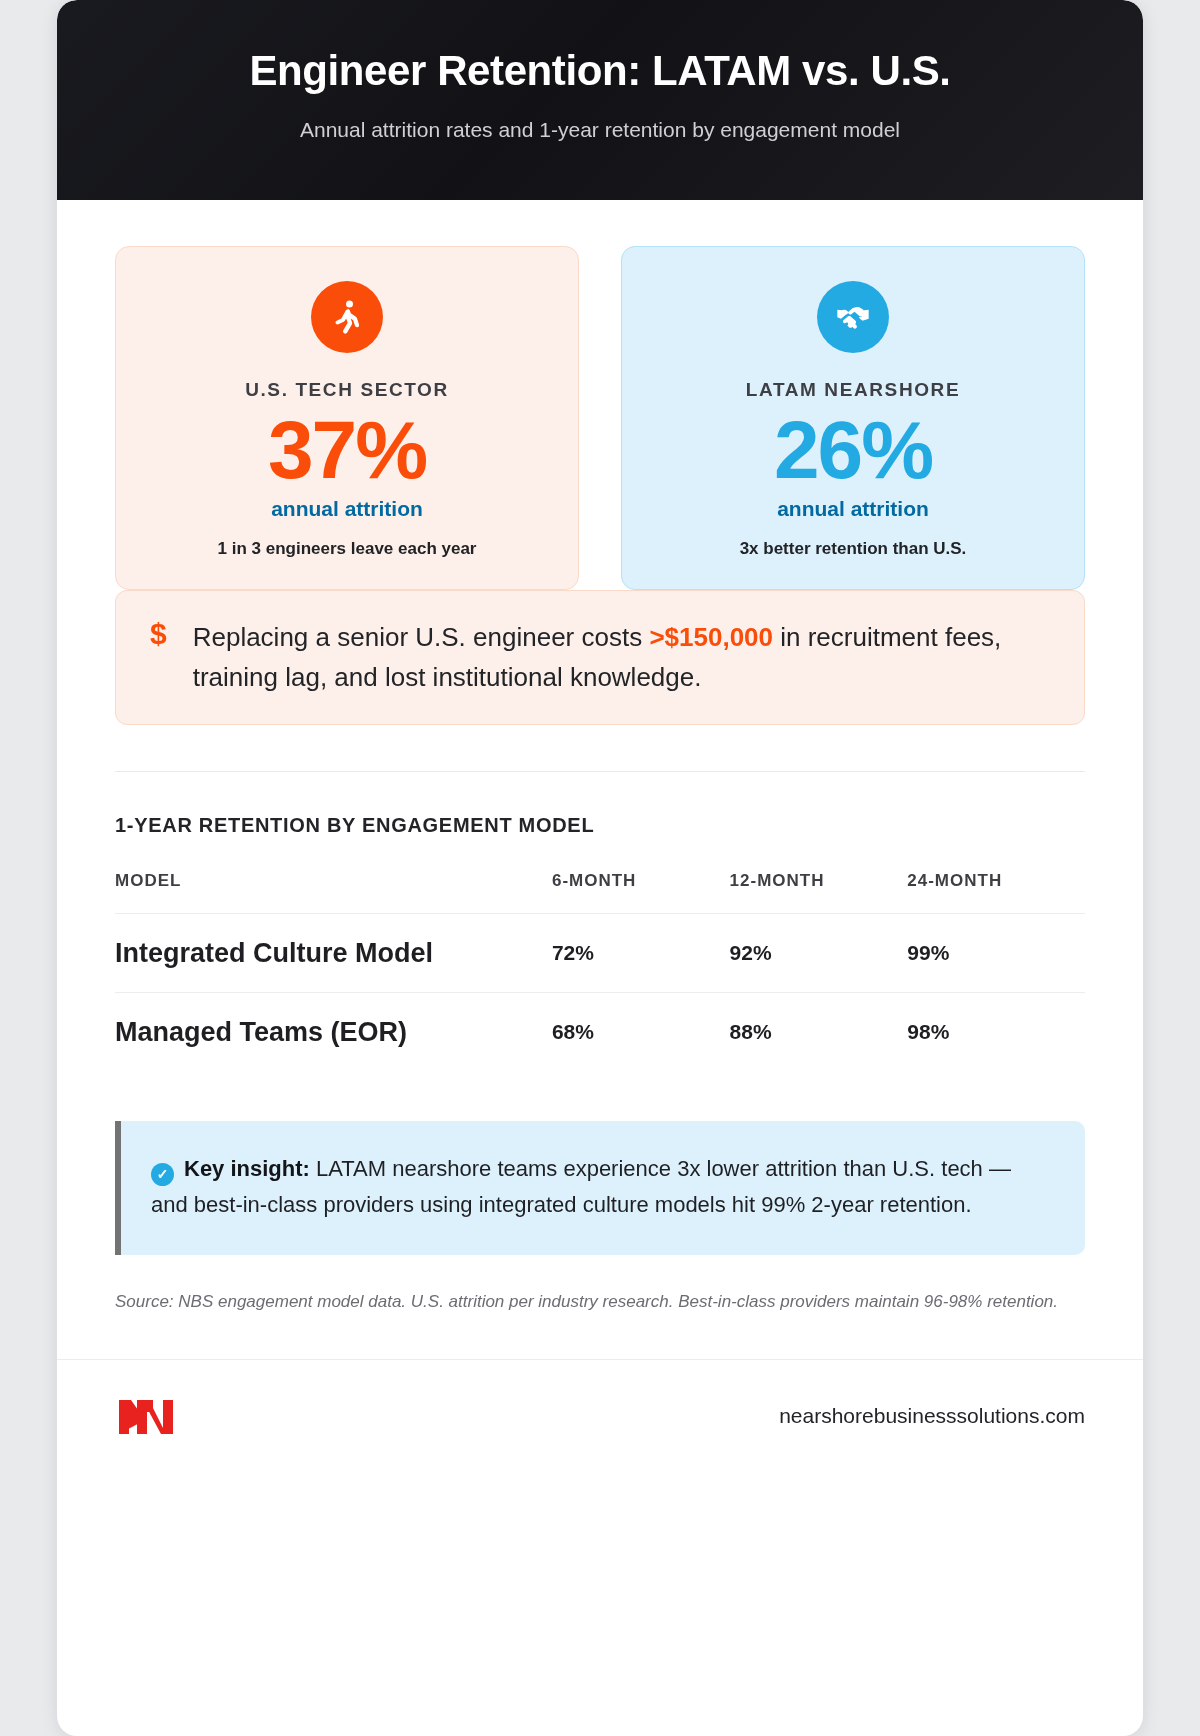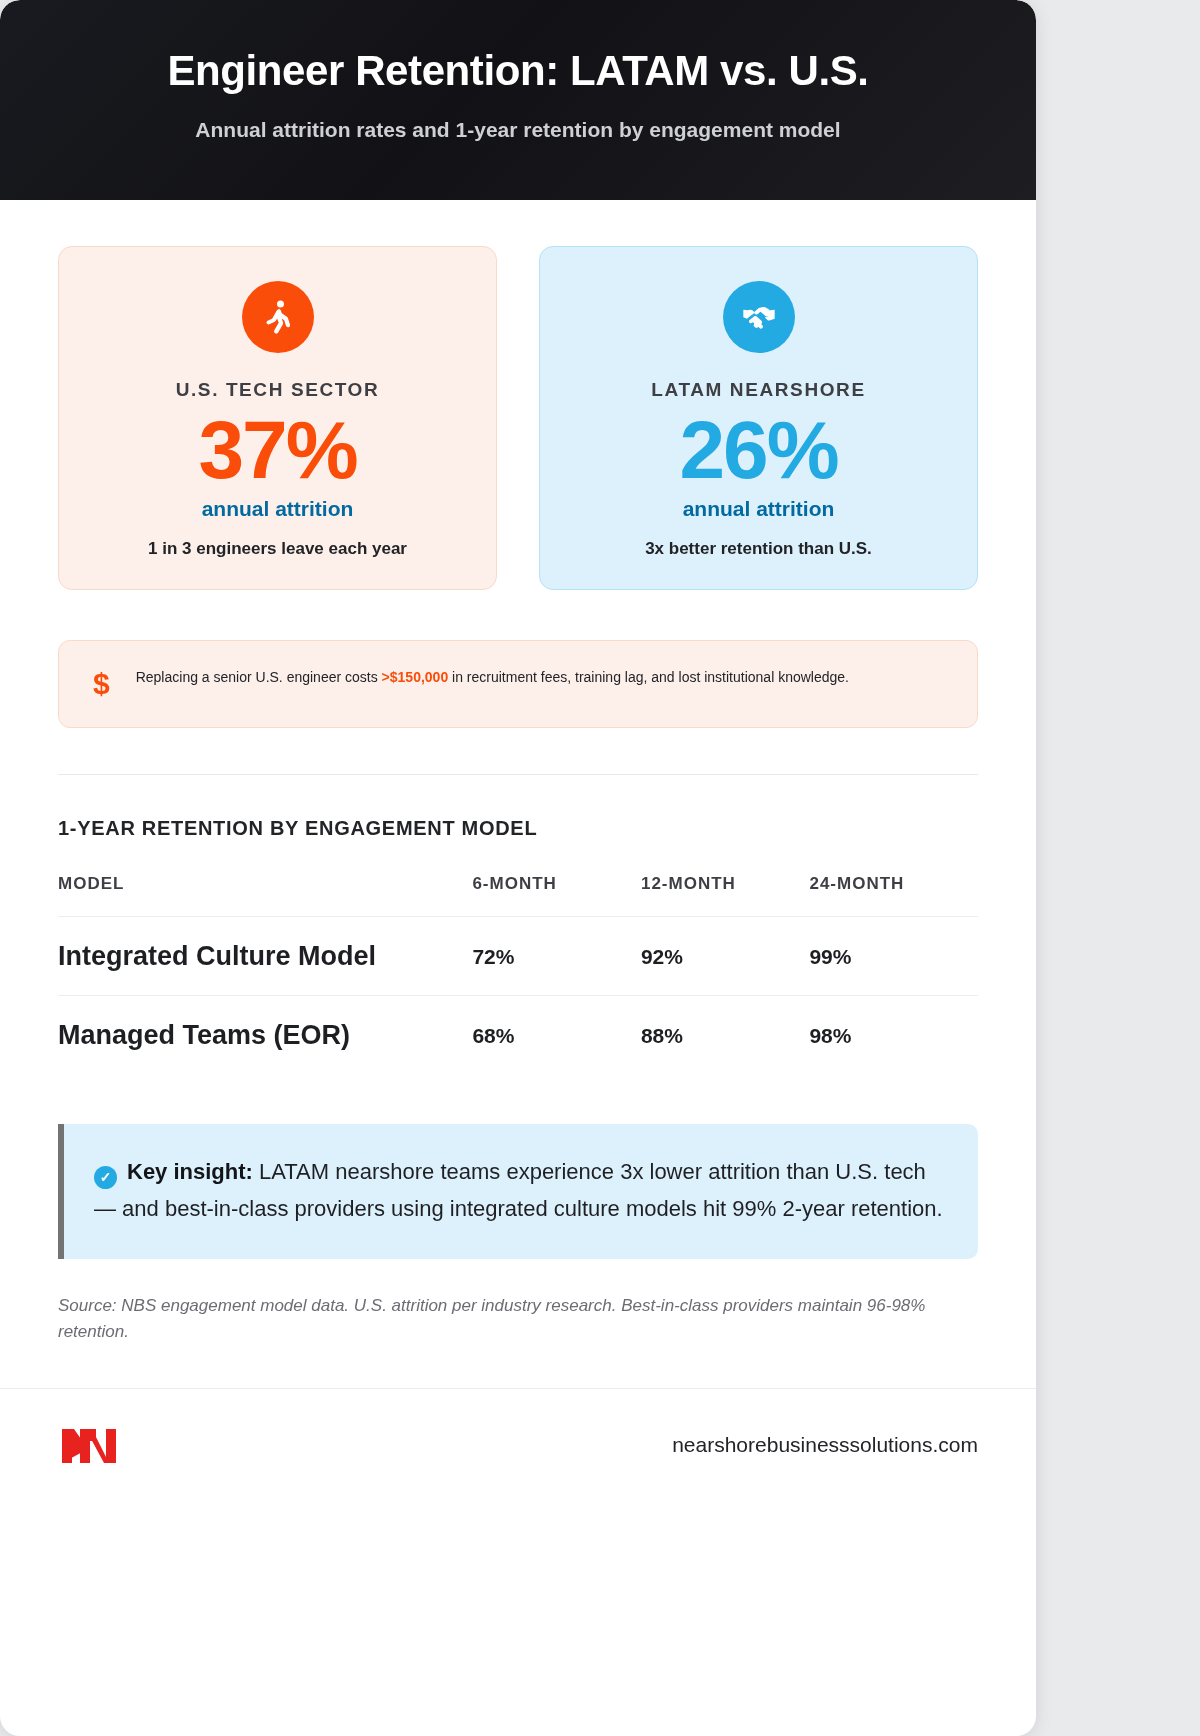--- a/index.html
+++ b/index.html
@@ -4,21 +4,21 @@
 <style>
   * { box-sizing: border-box; margin: 0; padding: 0; }
 
   html, body {
     width: 1200px;
     background: #e9eaec;
     font-family: "Liberation Sans", sans-serif;
   }
 
   #page {
-    width: 1036px;
+    width: 1200px;
     min-height: 1736px;
     display: flex;
     justify-content: center;
     align-items: flex-end;
     padding: 0;
     background: #e9eaec;
   }
 
   .card-shell {
     position: relative;
@@ -41,32 +41,31 @@
     color: #ffffff;
     font-size: 42px;
     font-weight: 700;
     letter-spacing: -0.4px;
     line-height: 1.18;
     margin-bottom: 20px;
   }
   .hero p {
     color: #cfd0d4;
     font-size: 21px;
-    font-weight: 700;
+    font-weight: 400;
     line-height: 1.35;
   }
 
   
   .body-wrap { padding: 46px 58px 0 58px; }
 
   
   .stats-row {
     display: flex;
     gap: 42px;
-    margin-bottom: 50px;
   }
   .stat-card {
     flex: 1;
     border-radius: 14px;
     padding: 34px 22px 30px 22px;
     text-align: center;
     border: 1px solid transparent;
   }
   .stat-card.orange {
     background: #fdf0ea;
@@ -127,21 +126,21 @@
   }
   .callout-icon {
     font-size: 30px;
     font-weight: 800;
     color: #fa4d09;
     line-height: 1.15;
     flex: 0 0 auto;
     padding-left: 8px;
   }
   .callout-text {
-    font-size: 14px;
+    font-size: 26px;
     line-height: 1.55;
     color: #232428;
   }
   .callout-text .hl {
     color: #fa4d09;
     font-weight: 800;
   }
 
   .divider {
     height: 1px;

